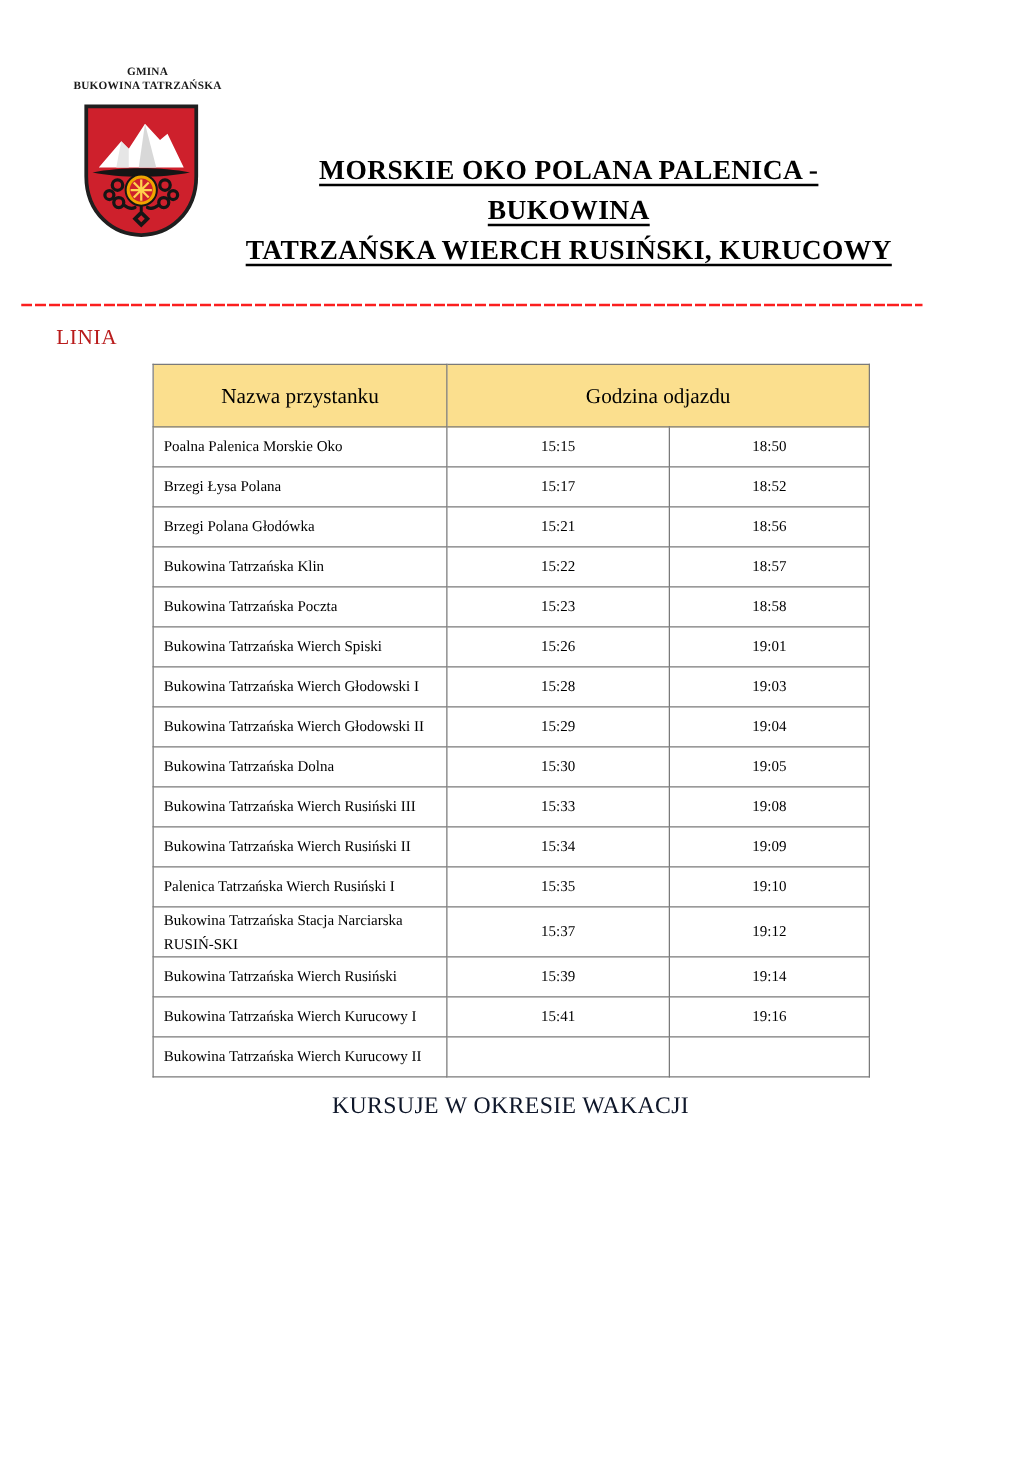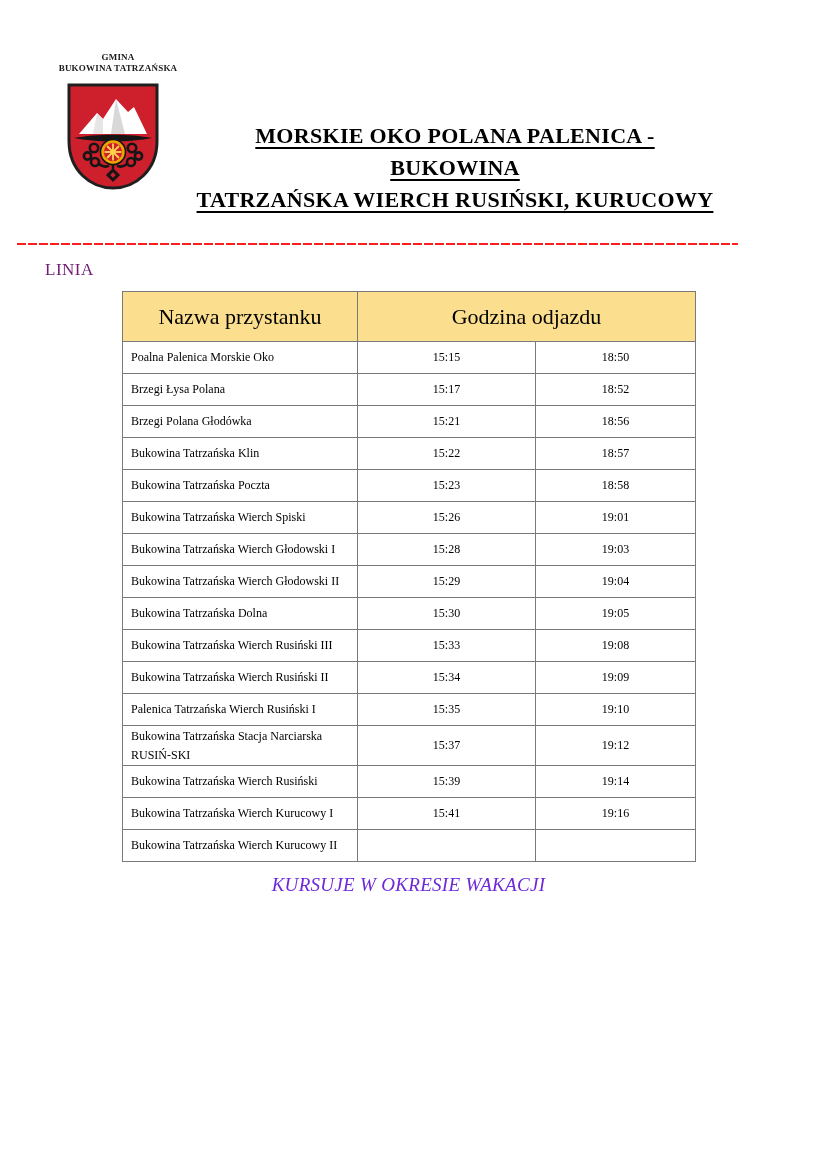--- a/index.html
+++ b/index.html
@@ -62,21 +62,21 @@
     height: 2px;
     background: repeating-linear-gradient(90deg, #fb1f1f 0 9px, rgba(0,0,0,0) 9px 11px);
   }
 
   
   .section-label {
     position: absolute;
     left: 45px;
     top: 260px;
     font-size: 17px;
-    color: #701a75;
+    color: #b91c1c;
     letter-spacing: 0.5px;
   }
 
   
   .table-wrap {
     position: absolute;
     left: 122px;
     top: 291px;
     width: 575px;
   }
@@ -86,42 +86,41 @@
     table-layout: fixed;
     border: 1px solid #595959;
   }
   .timetable th, .timetable td {
     border: 1px solid #7a7a7a;
   }
   .timetable thead th {
     background: #FBDF8E;
     height: 50px;
     font-weight: normal;
-    font-size: 22px;
+    font-size: 17px;
     text-align: center;
     vertical-align: middle;
   }
   .timetable tbody tr { height: 32px; }
   .timetable td {
     font-size: 12px;
     line-height: 18.5px;
     vertical-align: middle;
   }
   .timetable td.cell-stop { padding: 1px 6px 1px 8px; text-align: left; }
   .timetable td.cell-time { padding: 1px 4px; text-align: center; }
 
   
   .footer-note {
     margin-top: 12px;
     width: 573px;
     text-align: center;
     font-size: 19px;
-    color: #6d28d9;
+    color: #0f172a;
     letter-spacing: 0.3px;
-    font-style: italic;
   }
 </style>
 </head>
 <body>
 
 <div class="page">
 
   <div class="logo-caption">
     <div>GMINA</div>
     <div>BUKOWINA TATRZAŃSKA</div>

